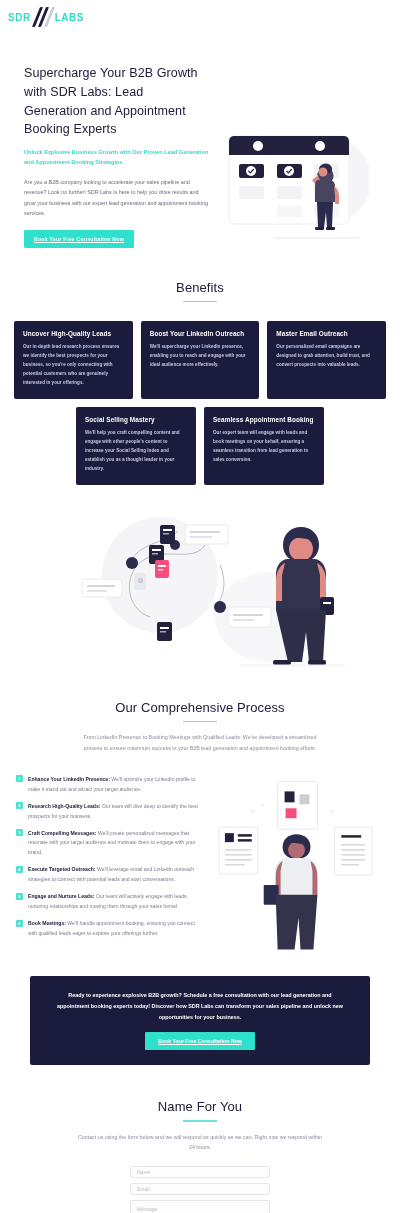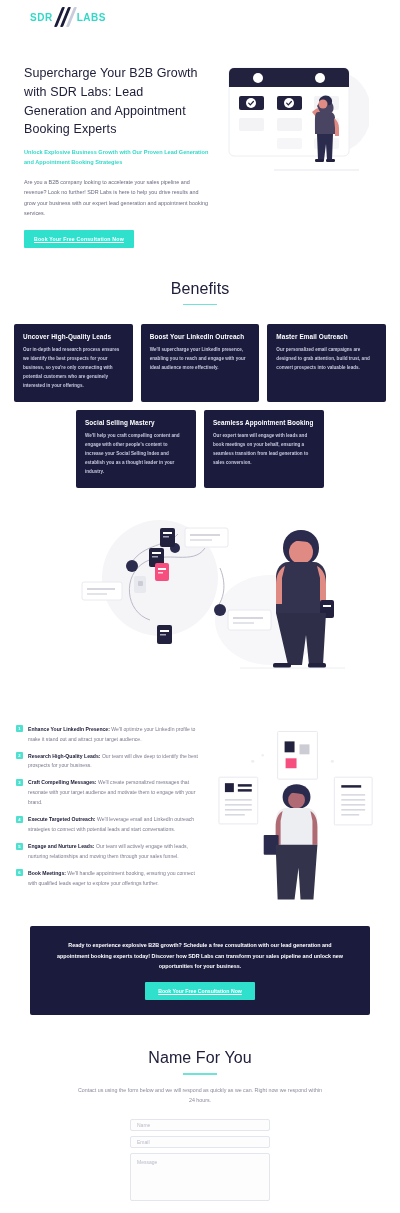--- a/index.html
+++ b/index.html
@@ -9,41 +9,41 @@
     font-family: "Liberation Sans", sans-serif;
     color: #1d1d35;
   }
   body { width: 400px; height: 1213px; overflow: hidden; position: relative; }
 
   
   .site-header {
     height: 34px;
     display: flex;
     align-items: center;
-    padding-left: 30px;
+    padding-left: 8px;
   }
   .logo { position: relative; display: flex; align-items: center; height: 20px; }
   .logo-sdr, .logo-labs {
     font-size: 10px; font-weight: 700; letter-spacing: .5px;
     color: #34d8c8;
   }
   .logo-slashes {
     position: relative; width: 22px; height: 18px; margin: 0 1px;
   }
   .logo-slashes i {
     position: absolute; top: -1px; width: 3px; height: 20px;
     background: #1b1b3a; transform: skewX(-22deg); border-radius: 1px;
   }
   .logo-slashes i:nth-child(1) { left: 4px; }
   .logo-slashes i:nth-child(2) { left: 10px; }
   .logo-slashes i:nth-child(3) { left: 16px; background: #c9ccdb; }
 
   
   .hero {
-    display: flex; padding: 22px 14px 0 24px; gap: 10px;
+    display: flex; padding: 22px 14px 0 24px; gap: 10px; align-items: flex-end;
   }
   .hero-copy { width: 185px; padding-top: 8px; }
   .hero-title {
     font-size: 12.5px; line-height: 1.5; font-weight: 400;
     color: #20203c; letter-spacing: .1px;
   }
   .hero-sub {
     margin-top: 9px; font-size: 5.6px; line-height: 1.75;
     color: #34d8c8; font-weight: 600;
   }
@@ -60,21 +60,21 @@
   .hero-art {
     width: 150px; height: 120px; position: relative; margin-top: 4px;
   }
 
   
   .ill { position: relative; width: 100%; height: 100%; }
 
   
   .sec-head { text-align: center; }
   .sec-title {
-    font-size: 16px; font-weight: 400; color: #20203c; letter-spacing: .1px;
+    font-size: 13px; font-weight: 400; color: #20203c; letter-spacing: .1px;
   }
   .sec-rule {
     width: 34px; height: 1.5px; background: #6fe3d8; margin: 6px auto 0;
   }
   .sec-desc {
     margin: 10px auto 0; width: 250px; text-align: center;
     font-size: 5.3px; line-height: 1.95; color: #8a8a9c;
   }
 
   
@@ -279,20 +279,25 @@
     <rect x="320" y="100" width="14" height="18" rx="2" fill="#22223f"></rect>
     <rect x="323" y="105" width="8" height="2" fill="#ffffff"></rect>
     <path d="M276 113h50l-3 52h-14l-3-30-4 30h-14z" fill="#2e2e49"></path>
     <rect x="273" y="163" width="18" height="5" rx="2" fill="#22223f"></rect>
     <rect x="308" y="163" width="18" height="5" rx="2" fill="#22223f"></rect>
     <line x1="240" y1="168" x2="345" y2="168" stroke="#eceef2" stroke-width="1"></line>
   </svg>
 </div>
 
 <section class="process">
+  <div class="sec-head">
+    <h2 class="sec-title">Our Comprehensive Process</h2>
+    <div class="sec-rule"></div>
+    <p class="sec-desc">From LinkedIn Presence to Booking Meetings with Qualified Leads: We've developed a streamlined process to ensure maximum success in your B2B lead generation and appointment booking efforts.</p>
+  </div>
 
   <div class="process-body">
     <div class="steps">
       <div class="step">
         <span class="step-num">1</span>
         <span class="step-text"><b>Enhance Your LinkedIn Presence:</b> <span>We'll optimize your LinkedIn profile to make it stand out and attract your target audience.</span></span>
       </div>
       <div class="step">
         <span class="step-num">2</span>
         <span class="step-text"><b>Research High-Quality Leads:</b> <span>Our team will dive deep to identify the best prospects for your business.</span></span>

